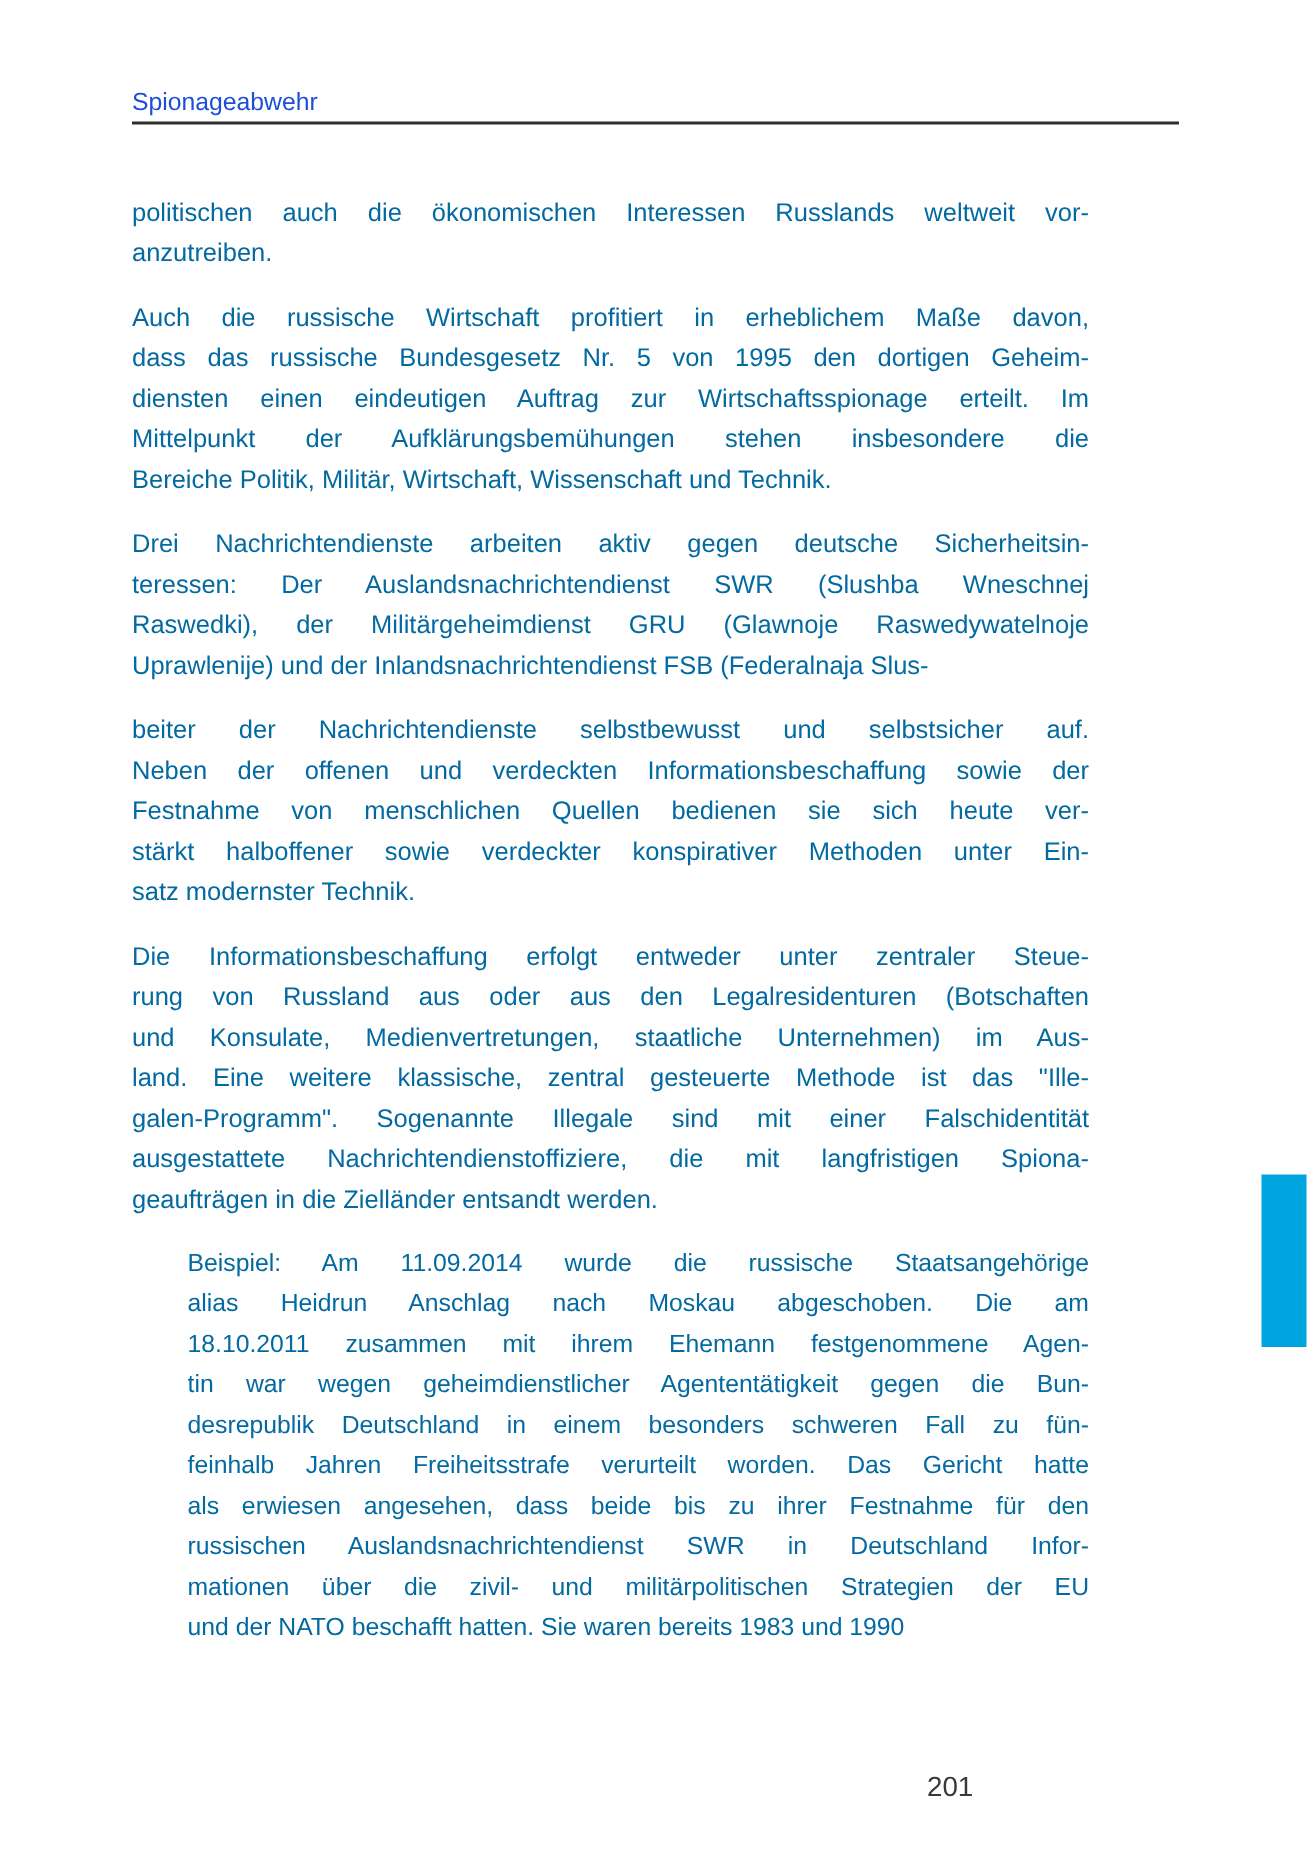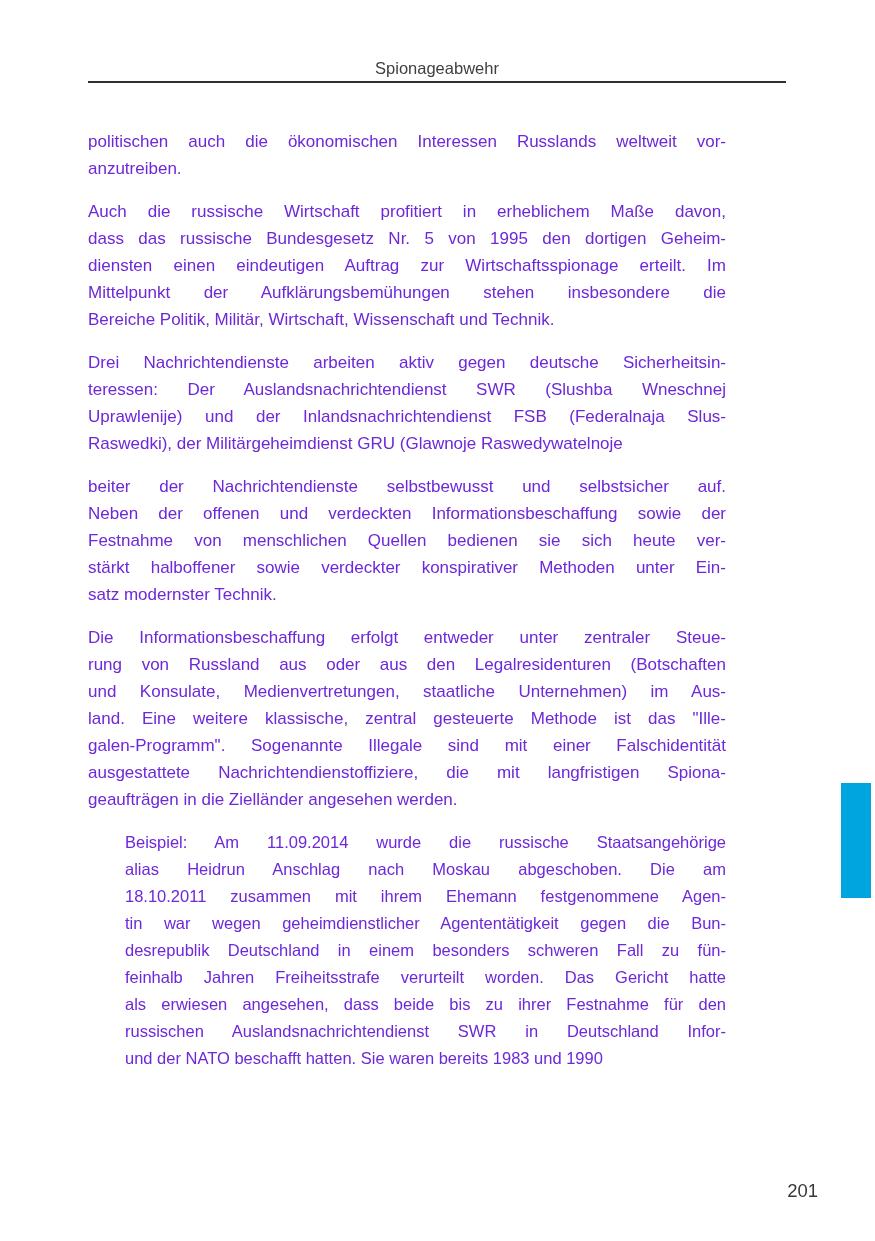--- a/index.html
+++ b/index.html
@@ -14,44 +14,44 @@
     background: #ffffff;
     overflow: hidden;
     font-family: "Liberation Sans", "DejaVu Sans", sans-serif;
     color: #3a3a3a;
   }
   .running-header {
     position: absolute;
     top: 58px;
     left: 88px;
     width: 698px;
-    text-align: center;
+    text-align: left;
     font-size: 16.5px;
     line-height: 20px;
-    color: #404040;
+    color: #1d4ed8;
   }
   .header-rule {
     position: absolute;
     top: 81px;
     left: 88px;
     width: 698px;
     height: 2px;
     background: #2f2f2f;
   }
   .content {
     position: absolute;
     top: 128px;
     left: 88px;
     width: 638px;
   }
   .paragraph {
     margin: 0 0 16px 0;
     font-size: 17px;
     line-height: 27px;
-    color: #6d28d9;
+    color: #0369a1;
   }
   .paragraph .line {
     text-align: justify;
     text-align-last: justify;
     white-space: normal;
     overflow: hidden;
     height: 27px;
   }
   .paragraph .line:last-child {
     text-align-last: left;
@@ -65,21 +65,20 @@
     left: 841px;
     top: 783px;
     width: 30px;
     height: 115px;
   }
   .page-number {
     position: absolute;
     top: 1180px;
     left: 618px;
     width: 200px;
-    text-align: right;
     font-size: 18.5px;
     line-height: 22px;
     color: #383838;
   }
 </style>
 </head>
 <body>
 
 <div class="page" style="color: rgb(58, 58, 58);">
 
@@ -95,48 +94,49 @@
       <div class="paragraph">
         <div class="line">Auch die russische Wirtschaft profitiert in erheblichem Maße davon,</div>
         <div class="line">dass das russische Bundesgesetz Nr. 5 von 1995 den dortigen Geheim-</div>
         <div class="line">diensten einen eindeutigen Auftrag zur Wirtschaftsspionage erteilt. Im</div>
         <div class="line">Mittelpunkt der Aufklärungsbemühungen stehen insbesondere die</div>
         <div class="line">Bereiche Politik, Militär, Wirtschaft, Wissenschaft und Technik.</div>
       </div>
       <div class="paragraph">
         <div class="line">Drei Nachrichtendienste arbeiten aktiv gegen deutsche Sicherheitsin-</div>
         <div class="line">teressen: Der Auslandsnachrichtendienst SWR (Slushba Wneschnej</div>
+        <div class="line">Raswedki), der Militärgeheimdienst GRU (Glawnoje Raswedywatelnoje</div>
         <div class="line">Uprawlenije) und der Inlandsnachrichtendienst FSB (Federalnaja Slus-</div>
-        <div class="line">Raswedki), der Militärgeheimdienst GRU (Glawnoje Raswedywatelnoje</div>
       </div>
       <div class="paragraph">
         <div class="line">beiter der Nachrichtendienste selbstbewusst und selbstsicher auf.</div>
         <div class="line">Neben der offenen und verdeckten Informationsbeschaffung sowie der</div>
         <div class="line">Festnahme von menschlichen Quellen bedienen sie sich heute ver-</div>
         <div class="line">stärkt halboffener sowie verdeckter konspirativer Methoden unter Ein-</div>
         <div class="line">satz modernster Technik.</div>
       </div>
       <div class="paragraph">
         <div class="line">Die Informationsbeschaffung erfolgt entweder unter zentraler Steue-</div>
         <div class="line">rung von Russland aus oder aus den Legalresidenturen (Botschaften</div>
         <div class="line">und Konsulate, Medienvertretungen, staatliche Unternehmen) im Aus-</div>
         <div class="line">land. Eine weitere klassische, zentral gesteuerte Methode ist das "Ille-</div>
         <div class="line">galen-Programm". Sogenannte Illegale sind mit einer Falschidentität</div>
         <div class="line">ausgestattete Nachrichtendienstoffiziere, die mit langfristigen Spiona-</div>
-        <div class="line">geaufträgen in die Zielländer angesehen werden.</div>
+        <div class="line">geaufträgen in die Zielländer entsandt werden.</div>
       </div>
       <div class="paragraph example">
         <div class="line">Beispiel: Am 11.09.2014 wurde die russische Staatsangehörige</div>
         <div class="line">alias Heidrun Anschlag nach Moskau abgeschoben. Die am</div>
         <div class="line">18.10.2011 zusammen mit ihrem Ehemann festgenommene Agen-</div>
         <div class="line">tin war wegen geheimdienstlicher Agententätigkeit gegen die Bun-</div>
         <div class="line">desrepublik Deutschland in einem besonders schweren Fall zu fün-</div>
         <div class="line">feinhalb Jahren Freiheitsstrafe verurteilt worden. Das Gericht hatte</div>
         <div class="line">als erwiesen angesehen, dass beide bis zu ihrer Festnahme für den</div>
         <div class="line">russischen Auslandsnachrichtendienst SWR in Deutschland Infor-</div>
+        <div class="line">mationen über die zivil- und militärpolitischen Strategien der EU</div>
         <div class="line">und der NATO beschafft hatten. Sie waren bereits 1983 und 1990</div>
       </div>
     </div>
 
   <div class="side-tab" style="background: rgb(0, 164, 223);"></div>
 
   <div class="page-number">201</div>
 
 </div>
 

